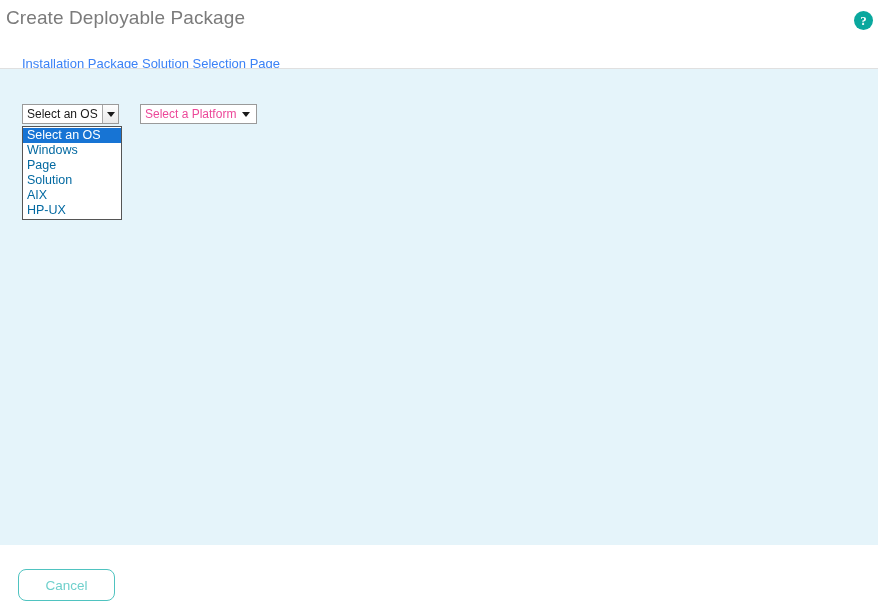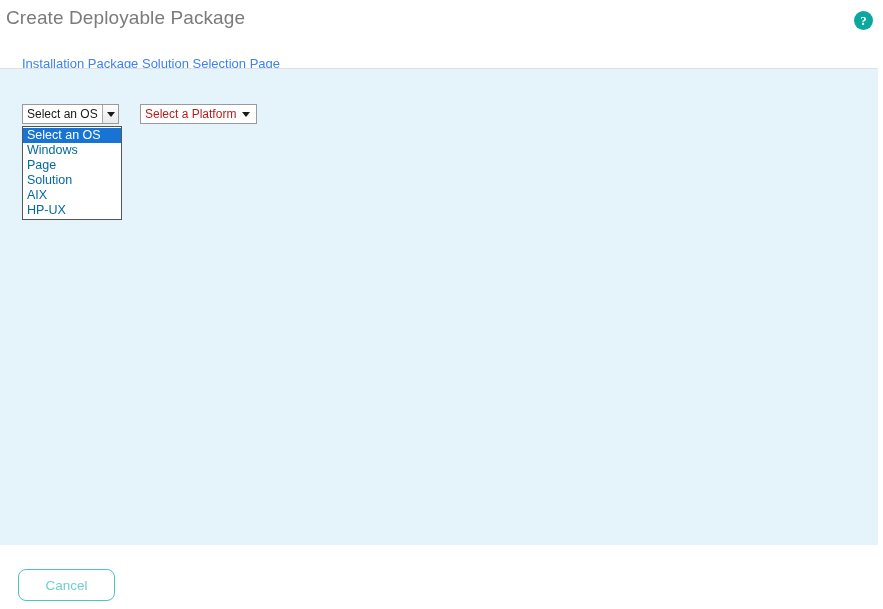--- a/index.html
+++ b/index.html
@@ -159,21 +159,21 @@
     background: #ffffff;
     border: 1px solid #9a9a9a;
     box-sizing: border-box;
     padding: 0 6px 0 4px;
     cursor: pointer;
     width: 117px;
     justify-content: space-between;
   }
   .select-closed .sel-text {
     font-size: 12px;
-    color: #b91c1c;
+    color: #ec4899;
     line-height: 18px;
     white-space: nowrap;
   }
 
   
   #footer-bar {
     position: absolute;
     left: 0; top: 545px;
     width: 883px;
     height: 64px;

